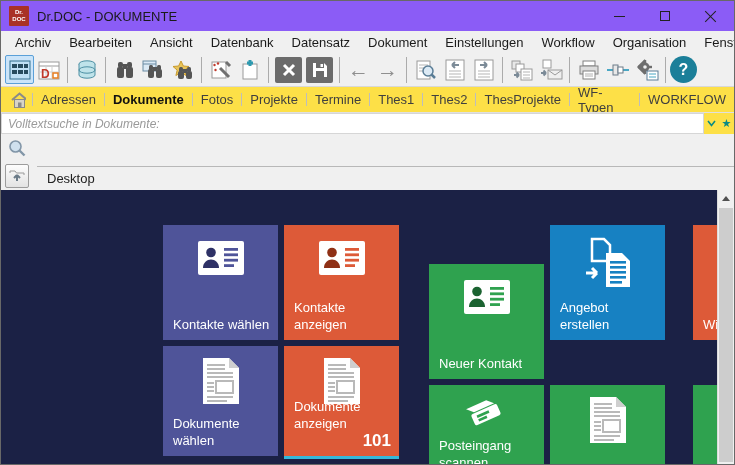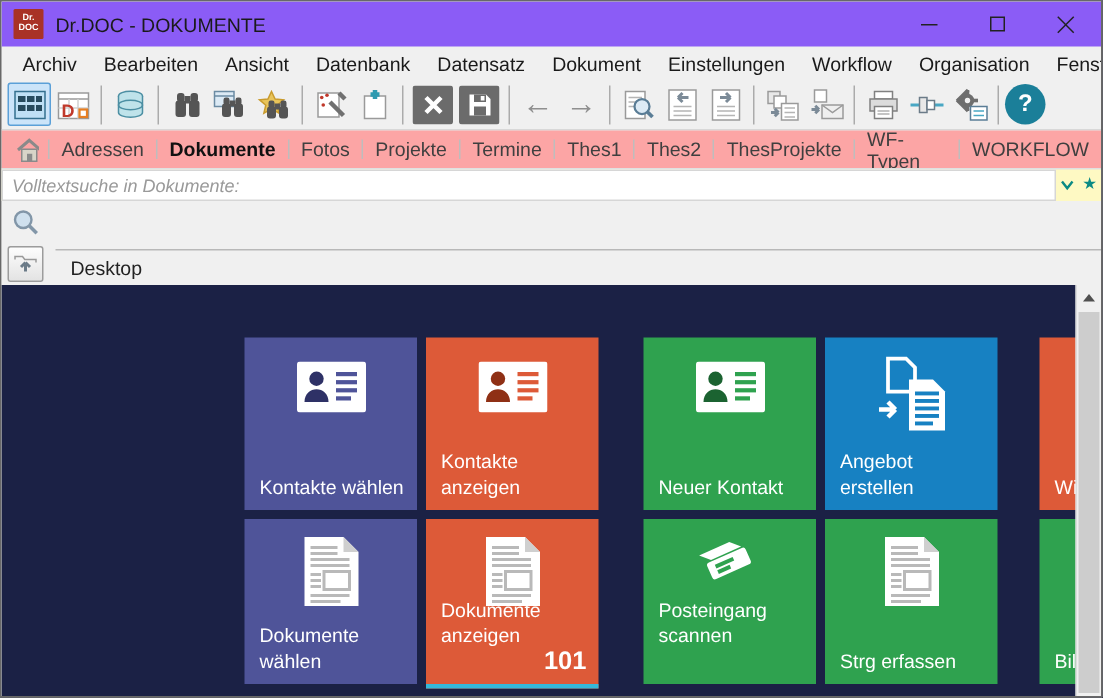--- a/index.html
+++ b/index.html
@@ -26,28 +26,28 @@
   
   .toolbar{height:34px;display:flex;align-items:center;padding-left:4px;flex:0 0 auto;border-bottom:1px solid #d8d8d8;}
   .tbtn{width:29px;height:29px;display:flex;align-items:center;justify-content:center;border:1px solid transparent;border-radius:2px;flex:0 0 auto;}
   .tbtn.active{background:#cbe4f9;border-color:#5ba0d8;}
   .tbtn.dark{background:#6b6b6b;width:27px;height:26px;margin:0 2px;}
   .tsep{width:1px;height:26px;background:#ababab;margin:0 4px;flex:0 0 auto;}
   .navarrow{font-size:21px;color:#8f8f8f;font-weight:bold;line-height:1;}
   .helpbtn{width:27px;height:27px;border-radius:50%;background:#1b7f99;color:#fff;font-size:16px;font-weight:bold;display:flex;align-items:center;justify-content:center;}
 
   
-  .tabrow{height:25px;display:flex;align-items:center;padding-left:8px;flex:0 0 auto;background:#fca5a5;}
+  .tabrow{height:25px;display:flex;align-items:center;padding-left:8px;flex:0 0 auto;background:#fde047;}
   .tab{font-size:13px;color:#3f3f3f;padding:3px 8px;cursor:default;}
   .tab.active{font-weight:bold;color:#111;}
   .tabsep{width:1px;height:13px;background:#bdbdbd;flex:0 0 auto;}
   .homeicon{margin:0 6px 0 2px;}
 
   
-  .fulltextrow{height:22px;display:flex;align-items:center;flex:0 0 auto;background:#fef9c3;border-top:1px solid #e0e0e0;}
+  .fulltextrow{height:22px;display:flex;align-items:center;flex:0 0 auto;background:#fde047;border-top:1px solid #e0e0e0;}
   .fulltextfield{flex:1;height:100%;background:#fff;border:1px solid #d6d6d6;display:flex;align-items:center;padding-left:6px;}
   .fulltextlabel{font-style:italic;color:#9a9a9a;font-size:12px;}
   .ftx-icons{width:30px;display:flex;align-items:center;justify-content:center;gap:6px;}
   .teal-star{color:#0b8a84;font-size:11px;line-height:1;}
 
   
   .quickrow{height:28px;display:flex;align-items:center;padding:2px;flex:0 0 auto;background:#f0f0f0;}
   .quickinput{flex:1;height:23px;background:#fff;border:2px solid #2b7cd3;display:flex;align-items:center;padding-left:2px;}
   .quicklabel{background:#0078d7;color:#fff;font-size:13px;padding:1px 2px;}
   .quickvalue{color:#000;font-size:13px;padding-left:4px;flex:1;}
@@ -61,21 +61,21 @@
   .desklabel{font-size:13px;color:#222;padding-left:10px;}
 
   
   .content{flex:1;background:#1b2145;position:relative;overflow:hidden;}
   .tile{position:absolute;width:115px;height:115px;color:#fff;cursor:pointer;}
   .tile .tlabel{position:absolute;left:10px;right:6px;bottom:7px;font-size:13px;line-height:17px;}
   .tile .ticon{position:absolute;left:0;right:0;top:16px;display:flex;justify-content:center;}
   .row2 .ticon{top:10px;}
   .t-purple{background:#4f5499;--tc:#4f5499;--tcd:#2e3166;}
   .t-orange{background:#dd5a38;--tc:#dd5a38;--tcd:#8f3015;}
-  .t-green{background:#2fa24f;--tc:#2fa24f;--tcd:#1b6331;}
+  .t-green{background:#2fa24f;margin-top:39px;--tc:#2fa24f;--tcd:#1b6331;}
   .t-blue{background:#1781c2;--tc:#1781c2;--tcd:#0d4d75;}
   .tile.selected{border-bottom:3px solid #35b8d9;height:113px;}
   .tbadge{position:absolute;right:8px;bottom:5px;font-size:17px;font-weight:bold;}
   .lab-mid{bottom:auto !important;top:63px;}
 
   
   .scrollbar{position:absolute;top:0;right:0;bottom:0;width:17px;background:#f0f0f0;border-left:1px solid #dcdcdc;}
   .sb-up{height:17px;display:flex;align-items:center;justify-content:center;}
   .sb-up-arrow{width:0;height:0;border-left:4px solid transparent;border-right:4px solid transparent;border-bottom:5px solid #505050;}
   .sb-thumb{position:absolute;left:1px;right:1px;top:18px;bottom:2px;background:#cdcdcd;}

